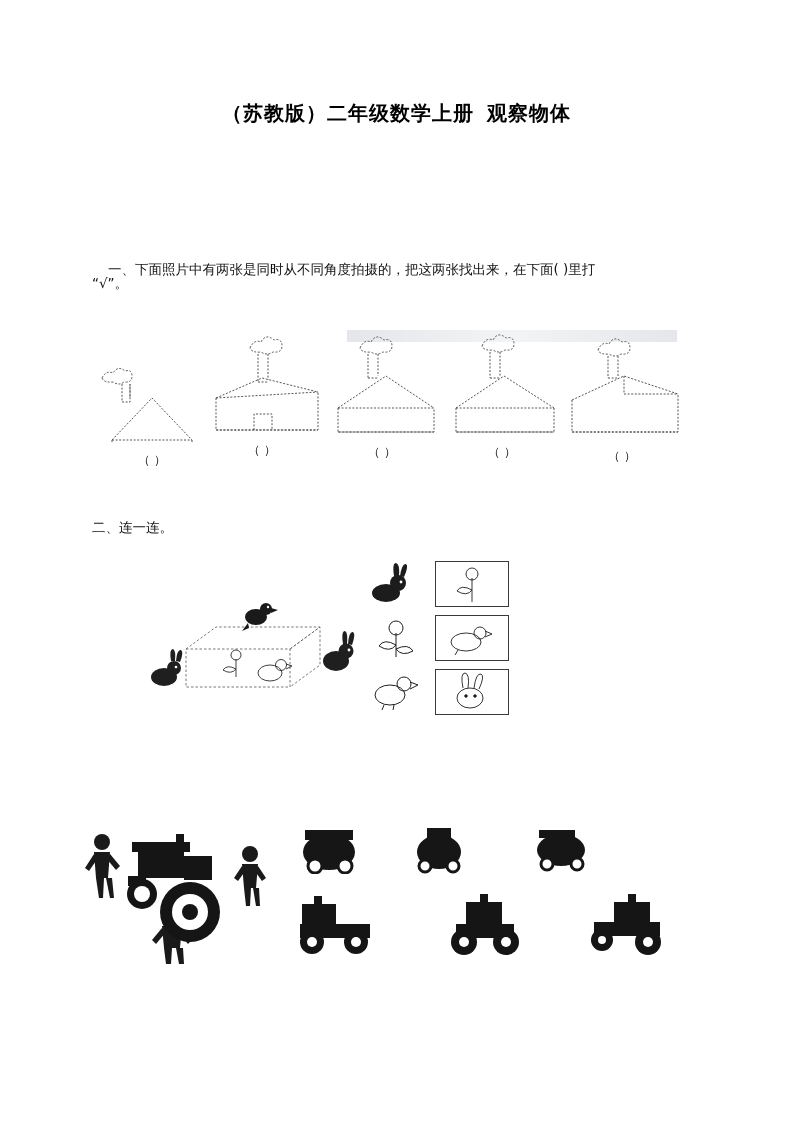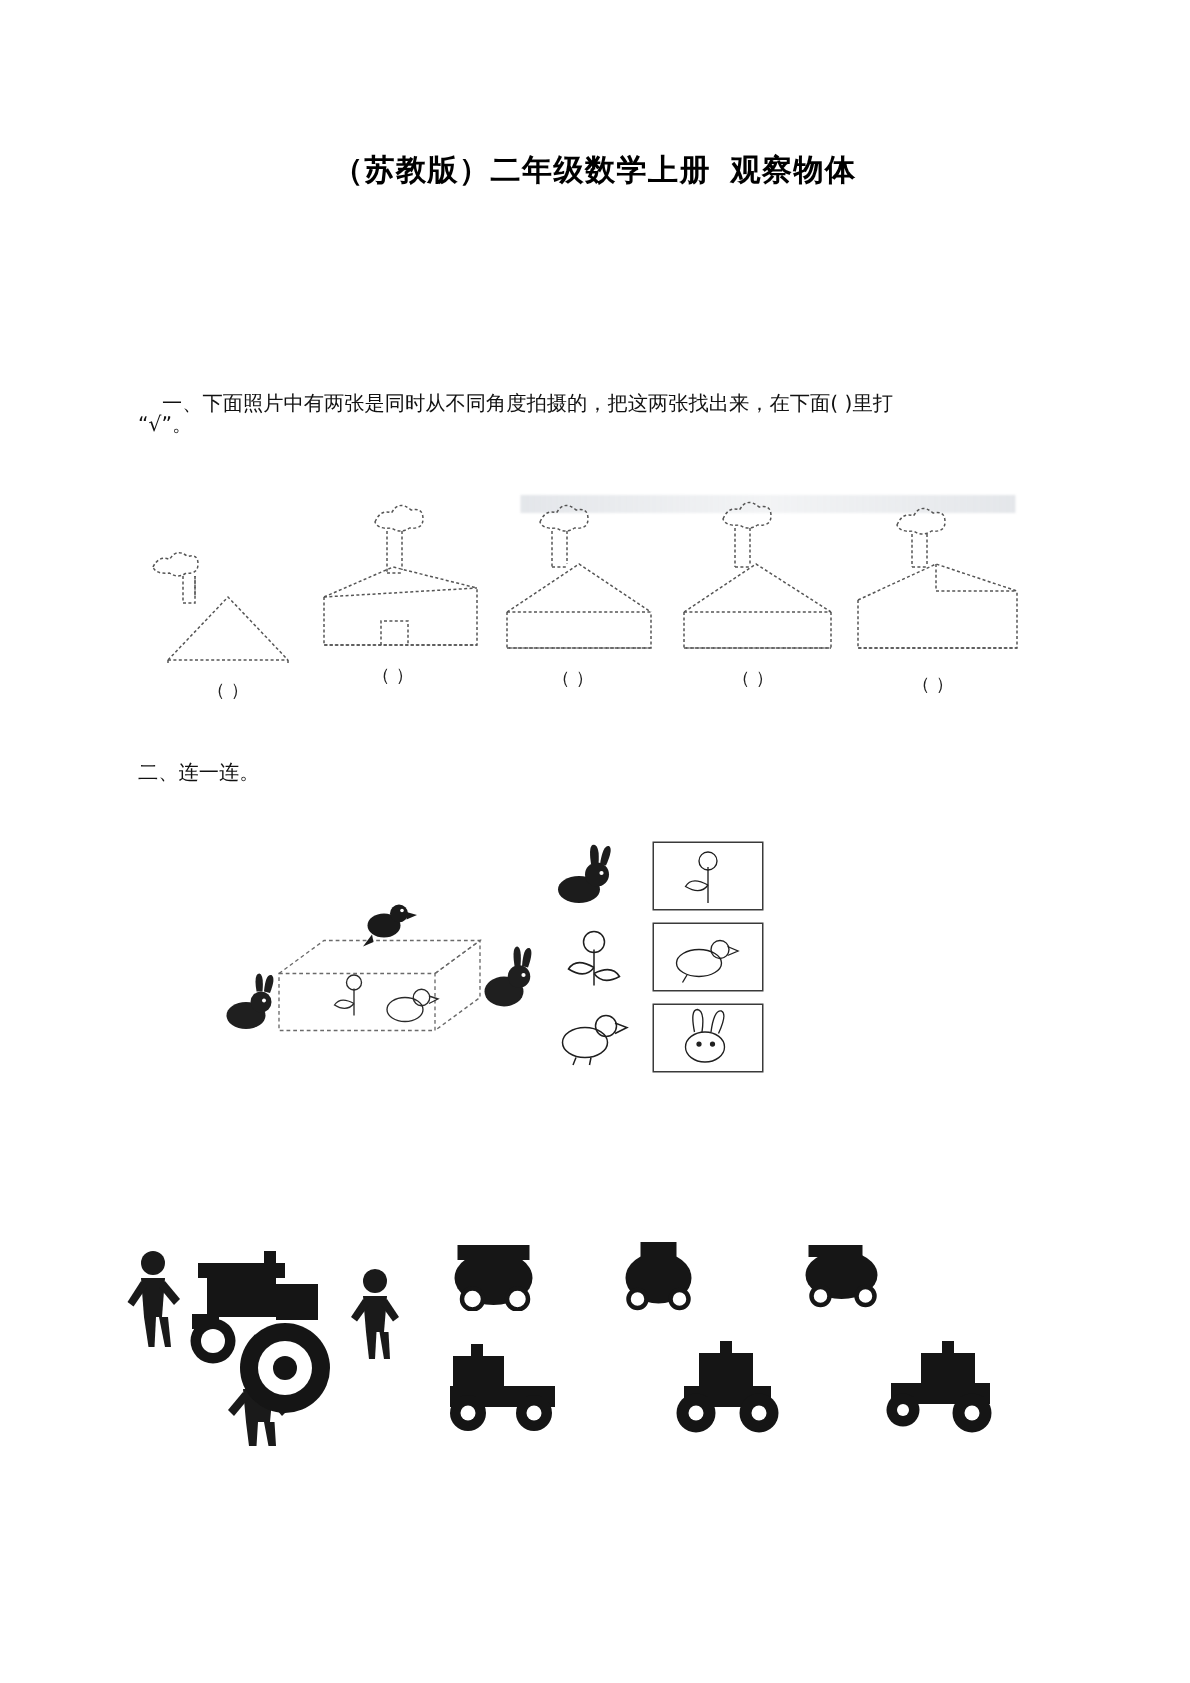--- a/index.html
+++ b/index.html
@@ -43,21 +43,21 @@
     top: 228px;
     left: 108px;
     width: 620px;
     margin-top: 26px;
   }
   #q1-text-2 {
     top: 268px;
     left: 92px;
   }
   #q2-text {
-    top: 500px;
+    top: 512px;
     left: 92px;
   }
   #q3-text {
     top: 788px;
     left: 92px;
     letter-spacing: 6px;
   }
 
   
   .houses {

